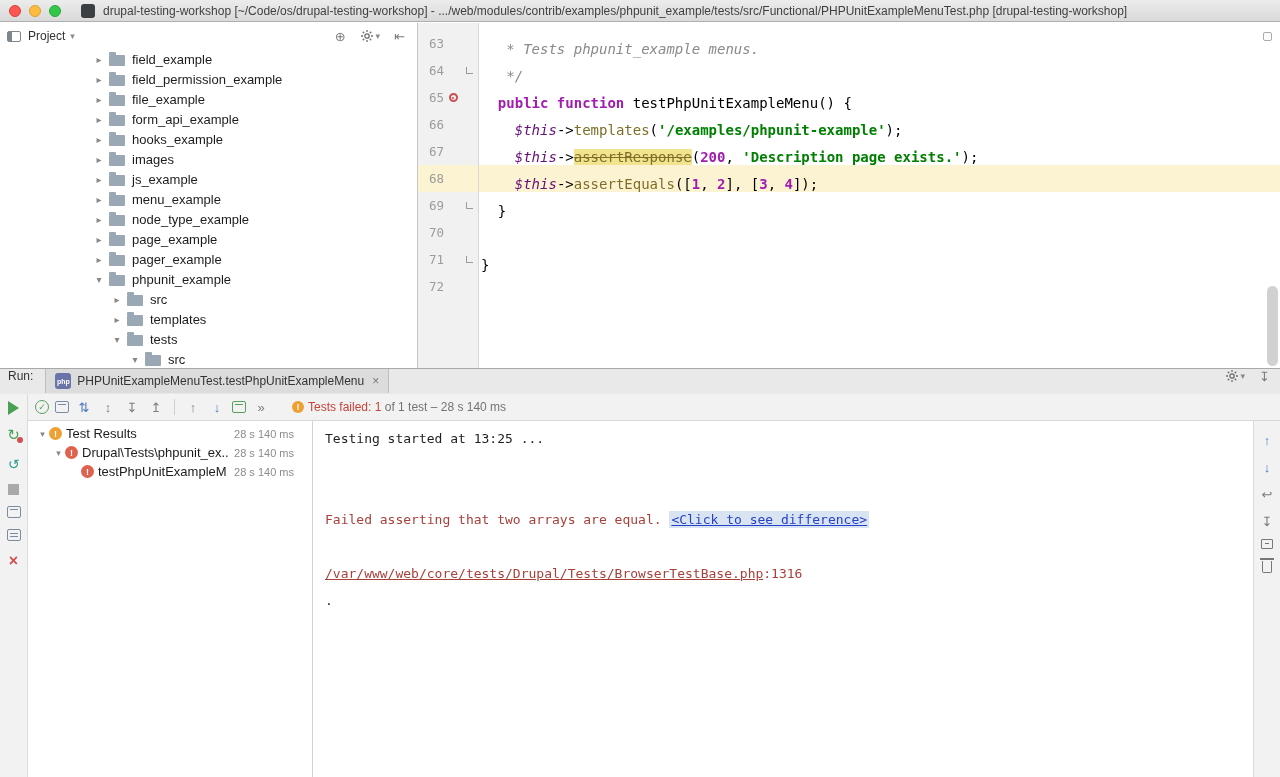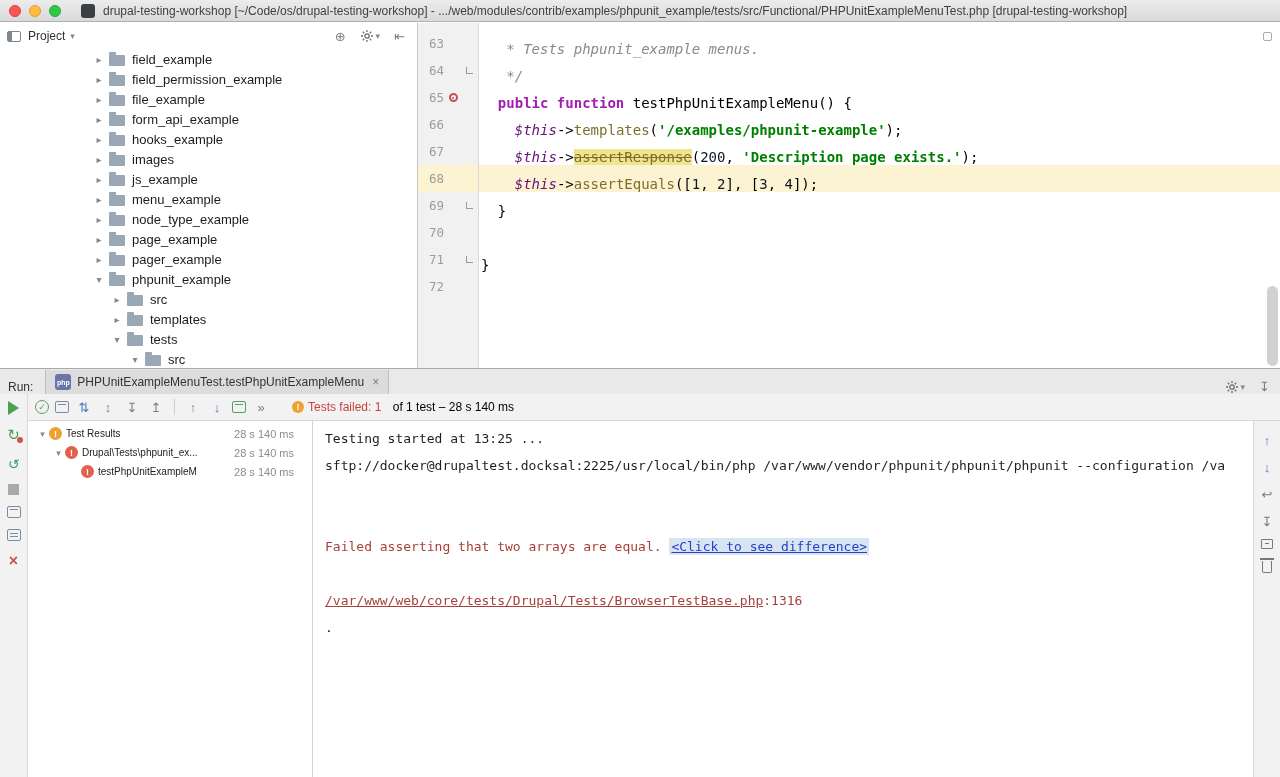--- a/index.html
+++ b/index.html
@@ -47,55 +47,55 @@
   .fslot{width:14px;display:flex;justify-content:center;}
   .gut-run{width:9px;height:9px;border:2px solid #cc4e4e;border-radius:50%;position:relative;cursor:pointer;}
   .gut-run::after{content:'';position:absolute;left:1.5px;top:1.5px;width:2px;height:2px;background:#cc4e4e;border-radius:50%;}
   .fold{width:7px;height:7px;border-left:1px solid #9a9a9a;border-bottom:1px solid #9a9a9a;cursor:pointer;}
   .code{white-space:pre;font-family:"DejaVu Sans Mono",monospace;font-size:14px;color:#000;padding-left:3px;}
   .tok-comment{color:#8a8a8a;font-style:italic;}
   .tok-keyword{color:#a21caf;font-weight:bold;}
   .tok-variable{color:#660e7a;font-style:italic;}
   .tok-method{color:#7f6e27;}
   .tok-string{color:#008000;font-weight:bold;margin-top:18px;}
-  .tok-number{color:#0f172a;}
+  .tok-number{color:#a21caf;font-weight:bold;}
   .tok-plain{color:#000;}
   .tok-deprecated{color:#7f6e27;text-decoration:line-through;background:#f0e58e;}
   .inspect-box{position:absolute;top:9px;right:8px;width:9px;height:9px;border:1px solid #ababab;border-radius:2px;background:#fdfdfd;}
   .editor-scrollbar{position:absolute;right:2px;top:263px;width:11px;height:80px;background:rgba(0,0,0,.18);border-radius:7px;cursor:pointer;}
 
   
   .run-panel{position:absolute;top:368px;left:0;right:0;bottom:0;border-top:1px solid #a8a8a8;background:#f2f2f2;}
   .run-tabbar{position:absolute;top:0;left:0;right:0;height:26px;background:#e9e9e9;border-bottom:1px solid #cbcbcb;
-    display:flex;align-items:flex-end;font-size:12px;color:#333;padding:0 10px 0 8px;}
+    display:flex;align-items:flex-start;font-size:12px;color:#333;padding:0 10px 0 8px;}
   .run-tab{height:24px;display:flex;align-items:center;padding:12px 9px;background:#dcdcdc;
     border-left:1px solid #bfbfbf;border-right:1px solid #bfbfbf;margin-left:12px;cursor:pointer;}
   .php-badge{width:16px;height:16px;border-radius:3px;background:#6b74a9;color:#fff;font-size:7px;font-weight:bold;
     display:flex;align-items:center;justify-content:center;margin-right:6px;}
   .tab-close{margin-left:8px;color:#7a7a7a;cursor:pointer;font-size:12px;}
   .tabbar-spacer{flex:1;}
   .run-body{position:absolute;top:25px;left:0;right:0;bottom:0;display:flex;}
   .left-toolbar{width:28px;flex:0 0 28px;background:#f2f2f2;border-right:1px solid #dadada;
     display:flex;flex-direction:column;align-items:center;padding-top:7px;gap:11px;}
   .right-side{flex:1;display:flex;flex-direction:column;min-width:0;}
   .run-toolbar{height:27px;flex:0 0 27px;background:#f2f2f2;border-bottom:1px solid #d8d8d8;
     display:flex;align-items:center;padding-left:7px;}
   #test-toolbar{display:flex;align-items:center;gap:6px;}
   .run-status{display:flex;align-items:center;margin-left:22px;font-size:12px;}
   .run-status .failed{color:#c7443a;white-space:pre;}
-  .run-status .rest{color:#000000;white-space:pre;margin-left:8px;}
+  .run-status .rest{color:#737373;white-space:pre;}
   .run-content{flex:1;display:flex;min-height:0;}
   #test-tree{width:285px;flex:0 0 285px;background:#fff;border-right:1px solid #d2d2d2;padding-top:3px;overflow:hidden;}
   .t-row{height:19px;display:flex;align-items:center;font-size:12px;color:#1c1c1c;white-space:nowrap;cursor:pointer;}
   .t-row .chev{width:13px;text-align:center;color:#878787;font-size:9px;flex:0 0 auto;}
   .badge{width:13px;height:13px;border-radius:50%;color:#fff;font-size:9px;font-weight:bold;
     display:flex;align-items:center;justify-content:center;margin-right:4px;flex:0 0 auto;}
   .badge.warn{background:#efa032;}
   .badge.error{background:#e0614d;}
-  .t-lbl{overflow:hidden;flex:1;font-size:10px;}
+  .t-lbl{overflow:hidden;flex:1;font-size:13px;}
   .t-time{color:#8c8c8c;font-size:11px;margin-left:6px;margin-right:18px;flex:0 0 auto;}
   #console{flex:1;background:#fff;overflow:hidden;padding:4px 0 0 12px;
     font-family:"DejaVu Sans Mono",monospace;font-size:13px;color:#1f1f1f;}
   .console-line{height:27px;line-height:27px;white-space:pre;}
   .seg-plain{color:#1f1f1f;}
   .seg-error{color:#a8403a;}
   .seg-file-link{color:#a8403a;text-decoration:underline;cursor:pointer;}
   .seg-diff-link{color:#2741c9;text-decoration:underline;background:#d8e4f2;padding:1px 2px;cursor:pointer;}
   #console-toolbar{width:27px;flex:0 0 27px;background:#f2f2f2;border-left:1px solid #dadada;
     display:flex;flex-direction:column;align-items:center;padding-top:10px;gap:9px;}
@@ -405,21 +405,20 @@
             </div>
             <div class="t-row" style="padding-left: 40px;">
               <span class="chev"></span>
               <span class="badge error">!</span>
               <span class="t-lbl">testPhpUnitExampleM</span>
               <span class="t-time">28 s 140 ms</span>
             </div>
           </div>
         <div id="console">
             <div class="console-line"><span class="seg-plain">Testing started at 13:25 ...</span></div>
-            <div class="console-line"><span class="seg-plain">sftp://docker@drupaltest.docksal:2225/usr/local/bin/php /var/www/vendor/phpunit/phpunit/phpunit --configuration /va</span></div>
             <div class="console-line"></div>
             <div class="console-line"></div>
             <div class="console-line"><span class="seg-error">Failed asserting that two arrays are equal. </span><span class="seg-diff-link">&lt;Click to see difference&gt;</span></div>
             <div class="console-line"></div>
             <div class="console-line"><span class="seg-file-link">/var/www/web/core/tests/Drupal/Tests/BrowserTestBase.php</span><span class="seg-error">:1316</span></div>
             <div class="console-line"><span class="seg-plain">.</span></div>
           </div>
         <div id="console-toolbar">
             <span class="ticon blue">↑</span>
             <span class="ticon blue">↓</span>

